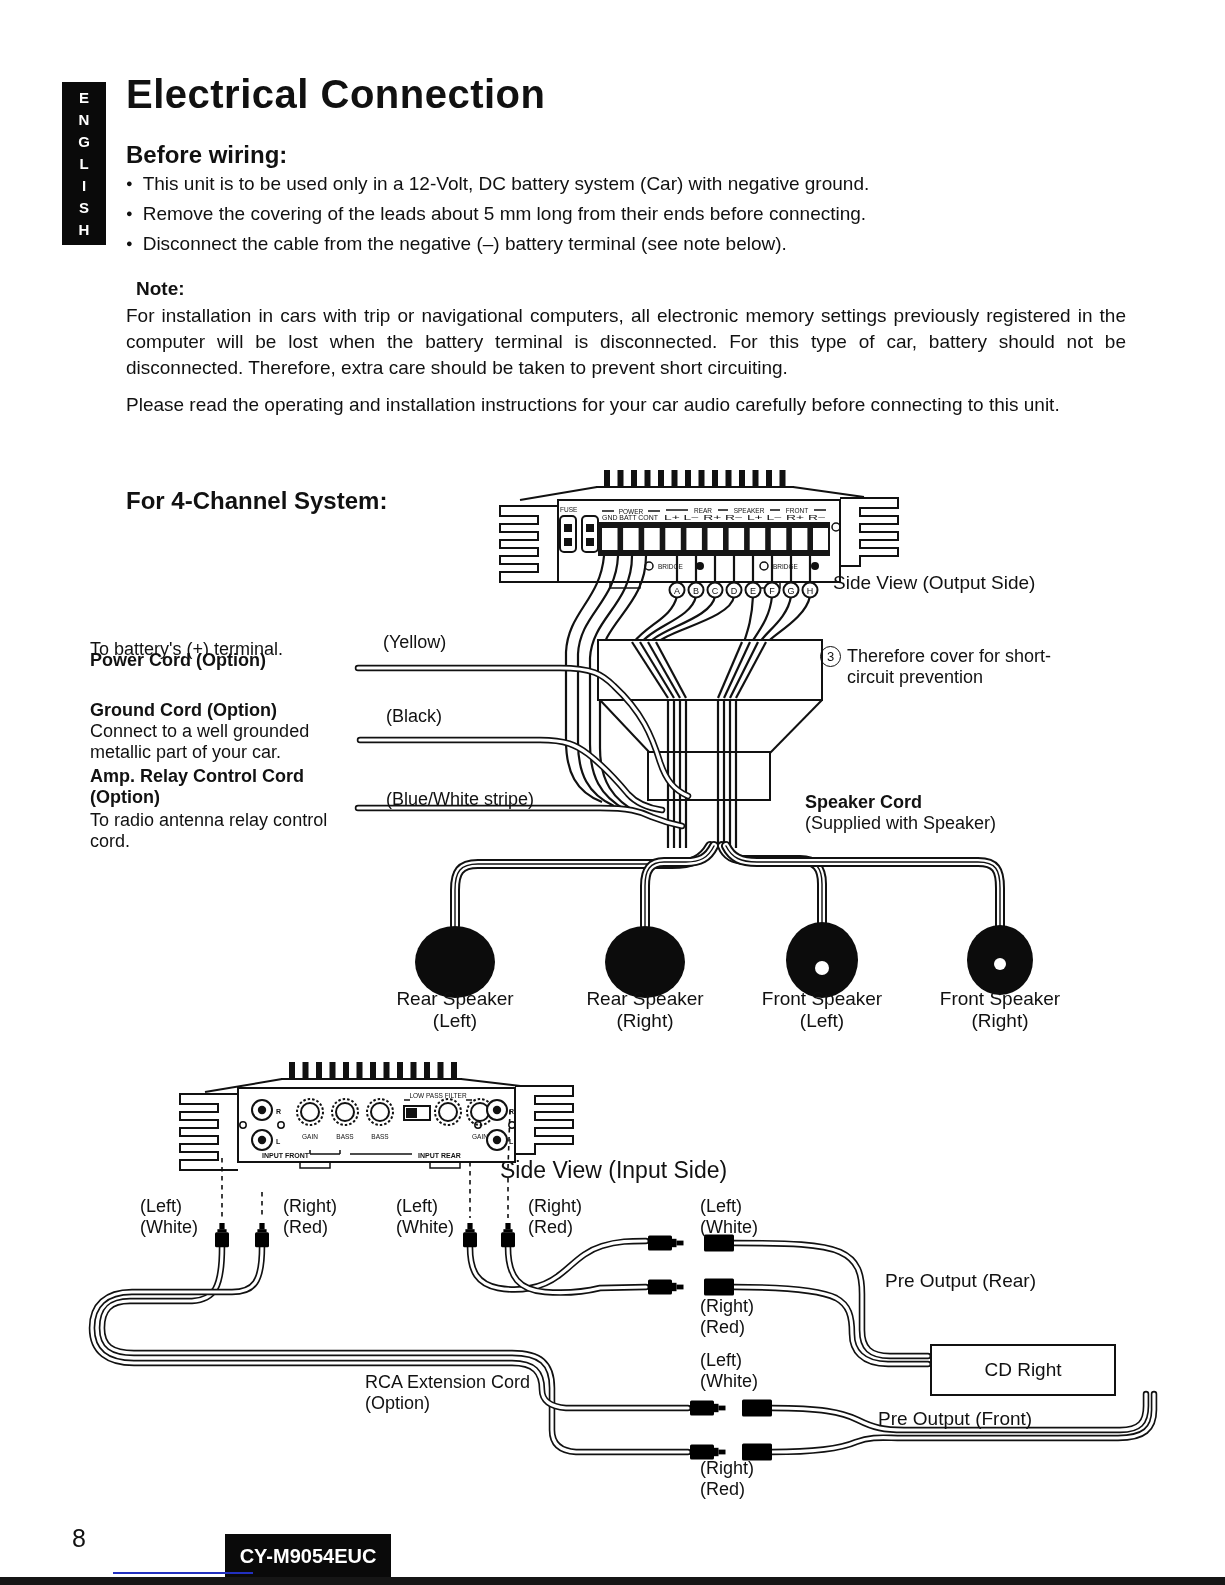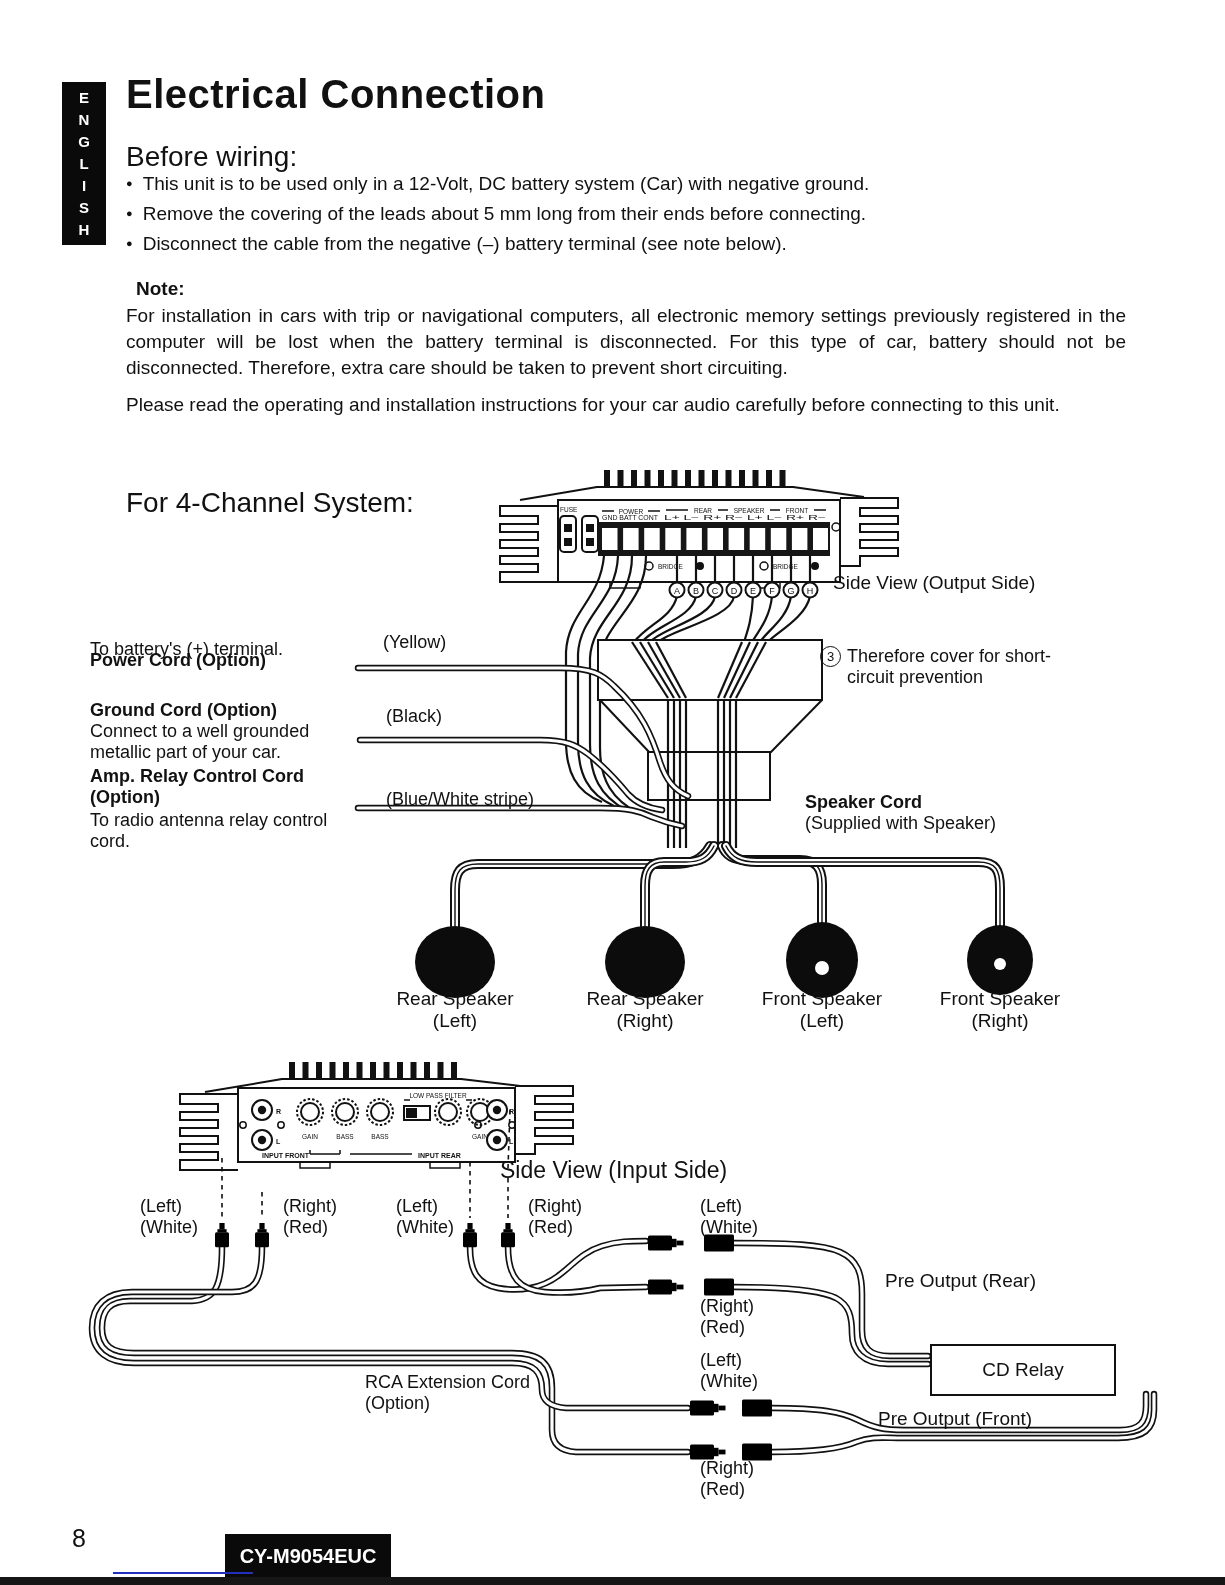--- a/index.html
+++ b/index.html
@@ -3,21 +3,21 @@
 <meta charset="utf-8">
 <style>
   html,body{margin:0;padding:0;background:#e8e8e8;}
   #page{position:relative;width:1225px;height:1585px;background:#fff;
         font-family:"Liberation Sans", sans-serif;color:#111;overflow:hidden;}
   #art{position:absolute;left:0;top:0;}
   .lbl{position:absolute;font-size:18px;line-height:21px;white-space:nowrap;color:#111;}
   .lbl.b{font-weight:bold;}
   .lbl.wrap{white-space:normal;}
   .title{position:absolute;left:126px;top:72px;font-size:40px;font-weight:bold;letter-spacing:.5px;}
-  .h2{position:absolute;font-size:28px;font-weight:normal;}
+  .h2{position:absolute;font-size:24px;font-weight:bold;}
   .body{position:absolute;left:126px;width:1000px;font-size:19px;line-height:26px;text-align:justify;}
   .bullets{position:absolute;left:126px;top:170px;font-size:19px;line-height:28px;}
   .bullets .row{display:flex;align-items:baseline;}
   .bullets .dot{font-size:11px;margin-right:10px;position:relative;top:-3px;}
   #engtab{position:absolute;left:62px;top:82px;width:44px;height:163px;background:#0a0a0a;
           display:flex;flex-direction:column;align-items:center;justify-content:center;}
   #engtab span{color:#fff;font-weight:bold;font-size:15px;line-height:22px;}
   .circ{display:inline-block;width:19px;height:19px;border:1.6px solid #111;border-radius:50%;
         text-align:center;line-height:19px;font-size:13px;margin-right:6px;flex:0 0 auto;}
   .cover-lbl{display:flex;align-items:flex-start;}
@@ -442,21 +442,21 @@
   </div>
   <div class="lbl" style="left:700px;top:1458px;">
     <div>(Right)</div>
     <div>(Red)</div>
   </div>
 
   <div class="lbl" style="left:885px;top:1270px;font-size:19px;">Pre Output (Rear)</div>
   <div class="lbl" style="left:878px;top:1408px;font-size:19px;">Pre Output (Front)</div>
 
   <div id="cdbox">
-    <span>CD Relay</span>
+    <span>CD Right</span>
   </div>
 
   <div class="lbl" style="left:365px;top:1372px;">
     <div>RCA Extension Cord</div>
     <div>(Option)</div>
   </div>
 
   <div id="pagenum">8</div>
   <div id="footbox">
     <span>CY-M9054EUC</span>

